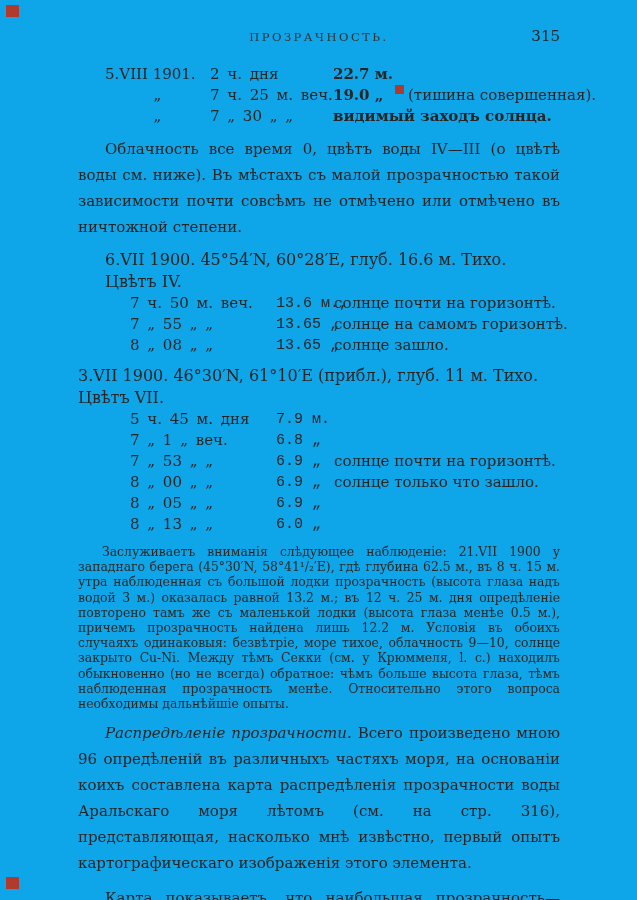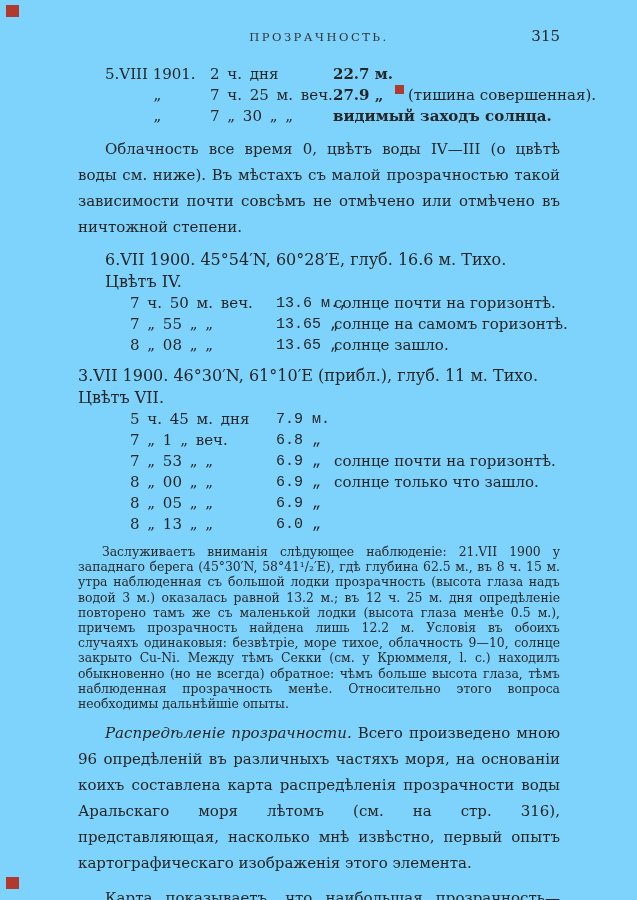--- a/index.html
+++ b/index.html
@@ -1,19 +1,19 @@
 <!DOCTYPE html>
 <html><head>
 <meta charset="utf-8">
 <style>
   * { margin:0; padding:0; box-sizing:border-box; }
   html,body { background:#e9e8e2; }
   .page {
     width:637px; height:900px; margin:0 auto; position:relative; overflow:hidden;
-    background:#7dd3fc; color:#262626;
+    background:#0ea5e9; color:#262626;
     font-family:"DejaVu Serif","Liberation Serif",serif;
   }
   .content { position:absolute; left:78px; top:30px; width:482px; }
 
   .hdr { position:relative; height:18px; margin-bottom:16px; }
   .hdr-title { display:block; text-align:center; font-size:11.5px; letter-spacing:2.5px; color:#333; }
   .hdr-num { position:absolute; right:0; top:-3px; font-size:15px; }
 
   .trow { display:flex; font-size:15px; line-height:21px; white-space:nowrap; }
   .trow > span { flex:0 0 auto; }
@@ -59,21 +59,21 @@
     <div class="tblock">
       <div class="trow t1">
         <span class="c-date">5.VIII 1901.</span>
         <span class="c-time1">2 ч. дня</span>
         <span class="c-val">22.7 м.</span>
         <span class="c-note"></span>
       </div>
       <div class="trow t1">
         <span class="c-date ditto">„</span>
         <span class="c-time1">7 ч. 25 м. веч.</span>
-        <span class="c-val">27.9 „</span>
+        <span class="c-val">19.0 „</span>
         <span class="inline-stamp"></span>
         <span class="c-note">(тишина совершенная).</span>
       </div>
       <div class="trow t1">
         <span class="c-date ditto">„</span>
         <span class="c-time1">7 „ 30 „ „</span>
         <span class="c-val">видимый заходъ солнца.</span>
         <span class="c-note"></span>
       </div>
     </div>

